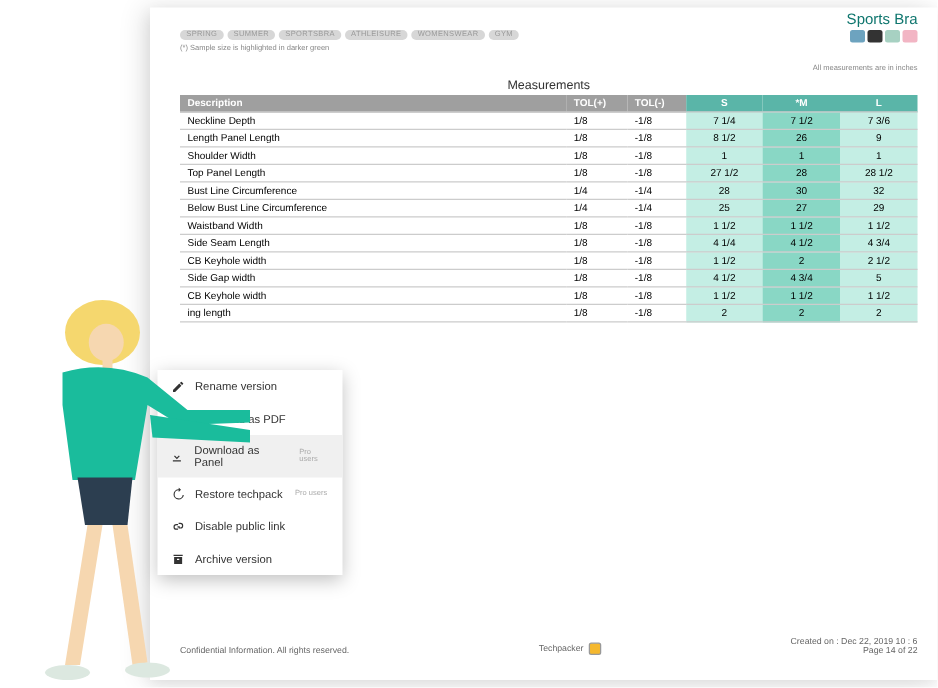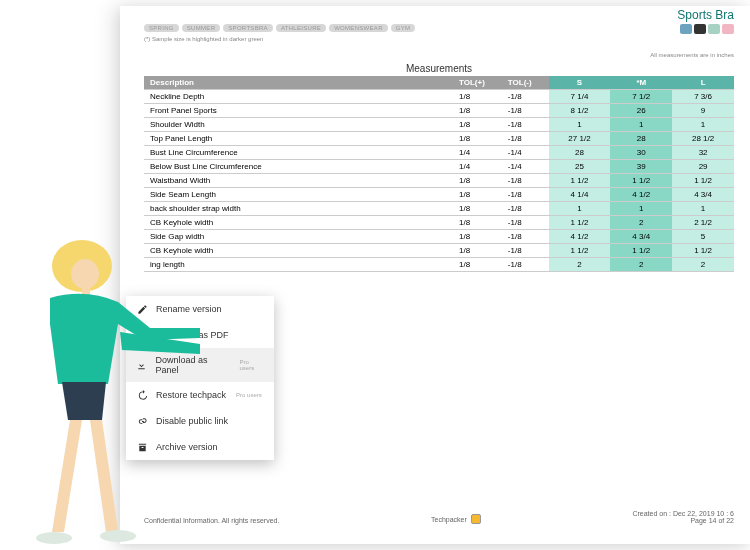--- a/index.html
+++ b/index.html
@@ -149,21 +149,21 @@
     <tbody id="tbody">
         <tr>
           <td>Neckline Depth</td>
           <td>1/8</td>
           <td>-1/8</td>
           <td class="size-col">7 1/4</td>
           <td class="size-col sample">7 1/2</td>
           <td class="size-col">7 3/6</td>
         </tr>
         <tr>
-          <td>Front Panel Sports</td>
+          <td>Length Panel Length</td>
           <td>1/8</td>
           <td>-1/8</td>
           <td class="size-col">8 1/2</td>
           <td class="size-col sample">26</td>
           <td class="size-col">9</td>
         </tr>
         <tr>
           <td>Shoulder Width</td>
           <td>1/8</td>
           <td>-1/8</td>
@@ -185,46 +185,38 @@
           <td>-1/4</td>
           <td class="size-col">28</td>
           <td class="size-col sample">30</td>
           <td class="size-col">32</td>
         </tr>
         <tr>
           <td>Below Bust Line Circumference</td>
           <td>1/4</td>
           <td>-1/4</td>
           <td class="size-col">25</td>
-          <td class="size-col sample">39</td>
+          <td class="size-col sample">27</td>
           <td class="size-col">29</td>
         </tr>
         <tr>
           <td>Waistband Width</td>
           <td>1/8</td>
           <td>-1/8</td>
           <td class="size-col">1 1/2</td>
           <td class="size-col sample">1 1/2</td>
           <td class="size-col">1 1/2</td>
         </tr>
         <tr>
           <td>Side Seam Length</td>
           <td>1/8</td>
           <td>-1/8</td>
           <td class="size-col">4 1/4</td>
           <td class="size-col sample">4 1/2</td>
           <td class="size-col">4 3/4</td>
-        </tr>
-        <tr>
-          <td>back shoulder strap width</td>
-          <td>1/8</td>
-          <td>-1/8</td>
-          <td class="size-col">1</td>
-          <td class="size-col sample">1</td>
-          <td class="size-col">1</td>
         </tr>
         <tr>
           <td>CB Keyhole width</td>
           <td>1/8</td>
           <td>-1/8</td>
           <td class="size-col">1 1/2</td>
           <td class="size-col sample">2</td>
           <td class="size-col">2 1/2</td>
         </tr>
         <tr>

